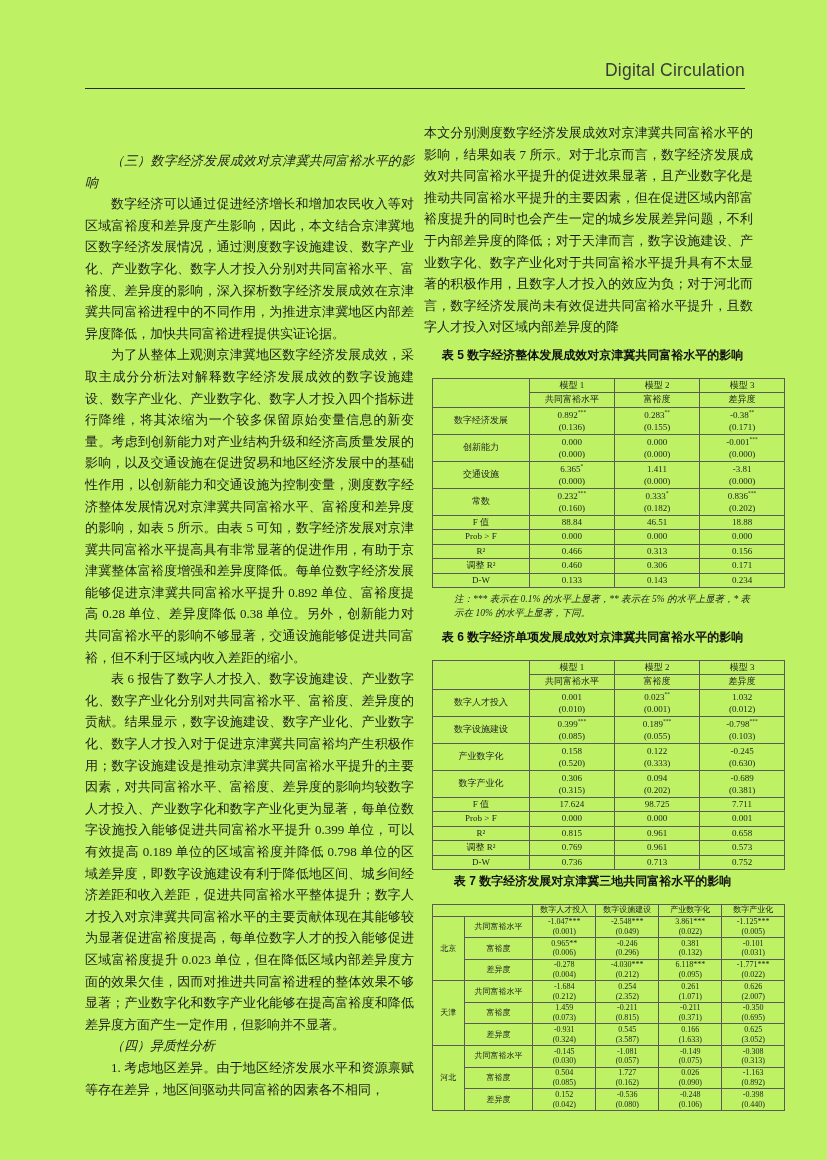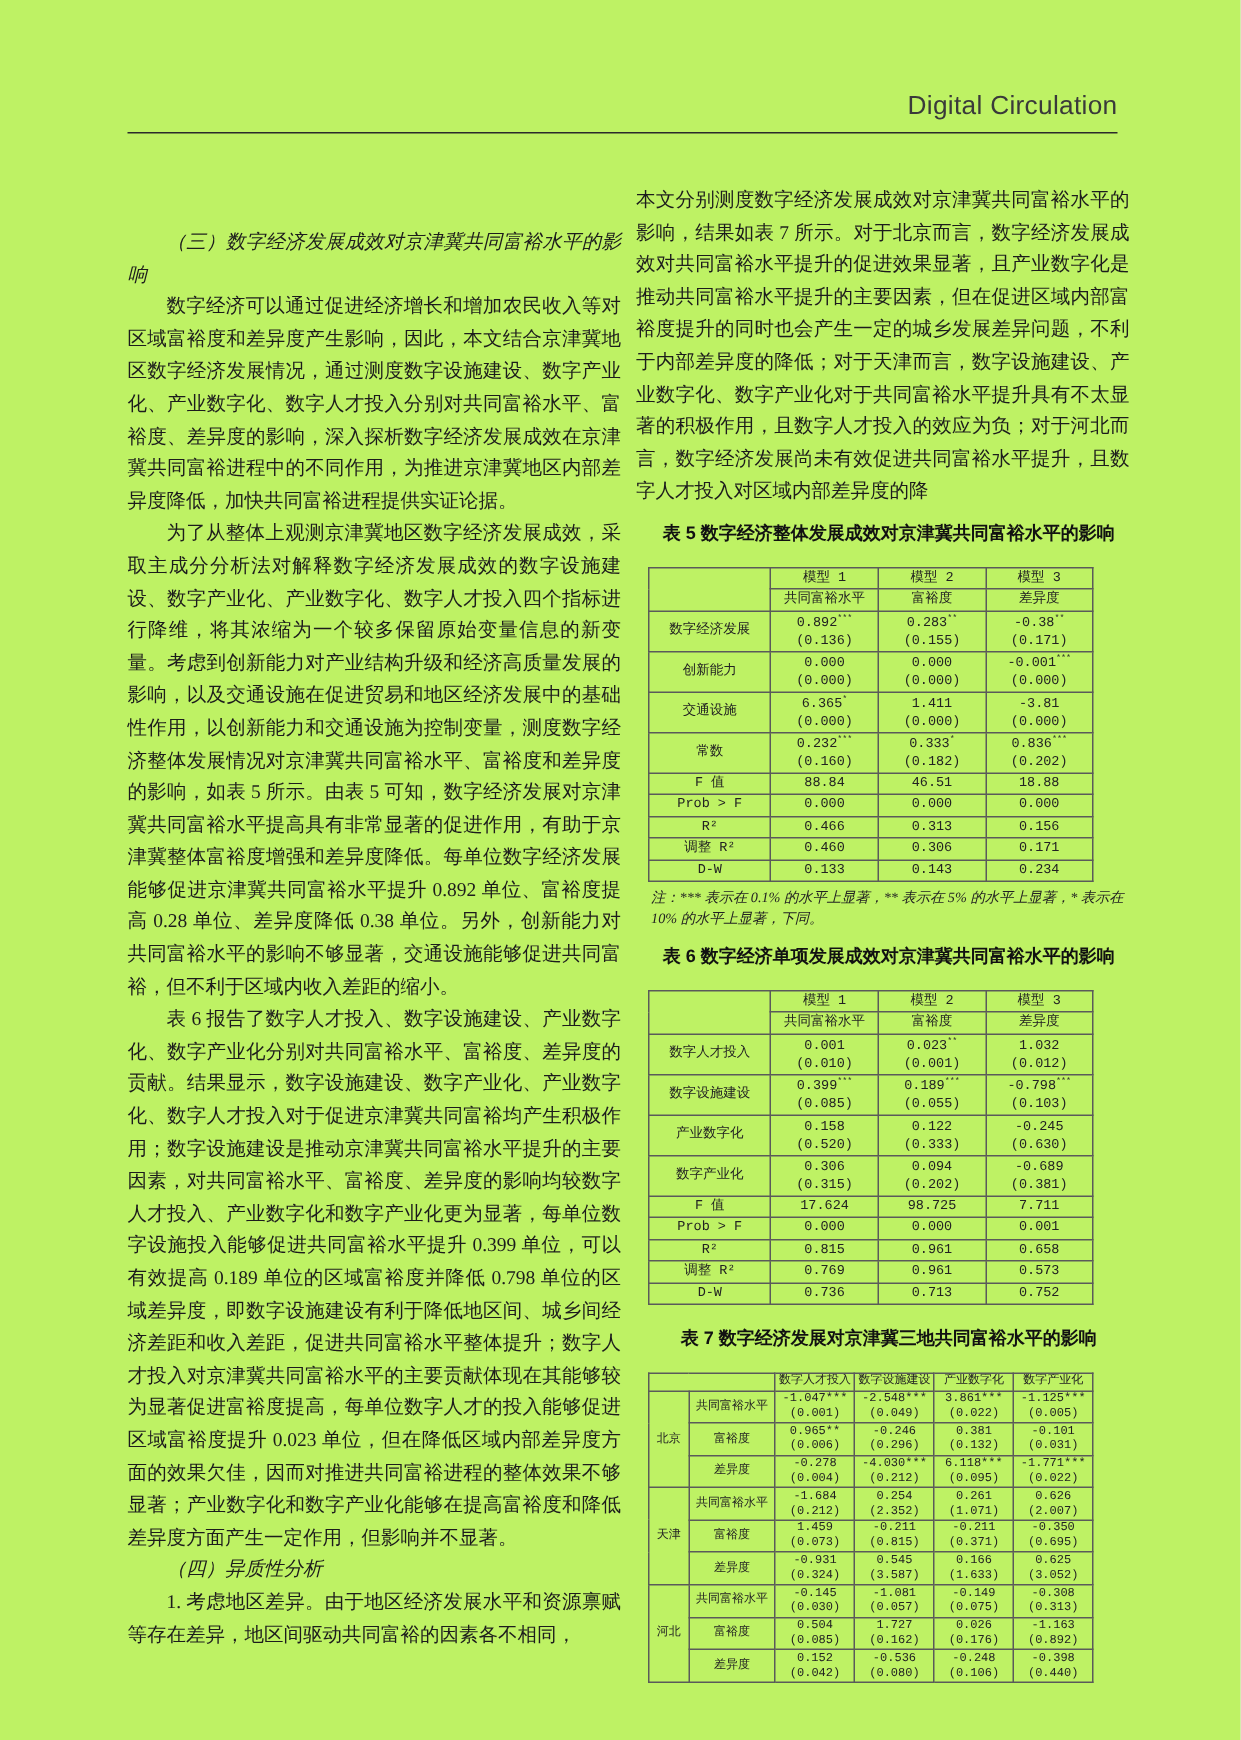--- a/index.html
+++ b/index.html
@@ -13,32 +13,32 @@
   .col{position:absolute;top:122px;width:329px;font-size:13px;line-height:21.6px;text-align:justify;}
   .col-left{left:85px;margin-top:28px;}
   .col-right{left:424px;}
   .col p{margin:0;text-indent:2em;}
   .col p.noindent{text-indent:0;}
   .kai{font-style:italic;}
   
   .tbl-title{font-family:"Liberation Sans","DejaVu Sans",sans-serif;font-weight:bold;font-size:12px;
         text-align:center;margin:7px 0 6px 8px;text-indent:0;color:#111;}
   
-  table.dtable{border-collapse:collapse;table-layout:fixed;margin-left:8px;width:297px;
-        font-family:Liberation Mono, monospace;color:#222;margin-top:11px;}
+  table.dtable{border-collapse:collapse;table-layout:fixed;margin-left:8px;width:353px;
+        font-family:Liberation Serif, serif;color:#222;margin-top:11px;}
   table.mtable{font-size:9px;}
   table.dtable td{border:1px solid #5a5a5a;text-align:center;padding:1px 2px;overflow:hidden;}
   table.mtable td{line-height:11.5px;height:11px;}
   table.mtable td div{line-height:12px;}
   table.dtable sup{font-size:0.62em;vertical-align:super;line-height:0;}
   
   table.rtable{font-size:8px;}
   table.rtable td{line-height:9.8px;padding:0.5px 1px;}
   
-  .tbl-note{font-size:9.5px;line-height:13.5px;font-style:italic;margin:5px 0 0 10px;text-align:left;color:#222;}
+  .tbl-note{font-size:9.5px;line-height:13.5px;font-style:italic;margin:5px 0 0 30px;text-align:left;color:#222;}
   
   .footer{position:absolute;top:1086px;right:80px;font-family:"Liberation Sans","DejaVu Sans",sans-serif;
         font-weight:bold;color:#262626;font-size:12.5px;}
   .footer .pageno{font-size:14.5px;margin-left:10px;}
 </style>
 </head>
 <body>
 
 <div class="page">
 
@@ -277,21 +277,21 @@
           </tr>
           <tr>
             <td>D-W</td>
             <td>0.736</td>
             <td>0.713</td>
             <td>0.752</td>
           </tr>
         </tbody>
       </table>
 
-    <div class="tbl-title" style="margin-top:12px;">表 7  数字经济发展对京津冀三地共同富裕水平的影响</div>
+    <div class="tbl-title" style="margin-top:1px;">表 7  数字经济发展对京津冀三地共同富裕水平的影响</div>
     <table class="dtable rtable" id="t7">
         <colgroup>
           <col style="width: 9%;">
           <col style="width: 19.5%;">
           <col style="width: 17.9%;">
           <col style="width: 17.9%;">
           <col style="width: 17.9%;">
           <col style="width: 17.8%;">
         </colgroup>
         <tbody>
@@ -443,21 +443,21 @@
             <td>
               <div>0.504</div>
               <div>(0.085)</div>
             </td>
             <td>
               <div>1.727</div>
               <div>(0.162)</div>
             </td>
             <td>
               <div>0.026</div>
-              <div>(0.176)</div>
+              <div>(0.090)</div>
             </td>
             <td>
               <div>-1.163</div>
               <div>(0.892)</div>
             </td>
           </tr>
           <tr>
             <td>差异度</td>
             <td>
               <div>0.152</div>

